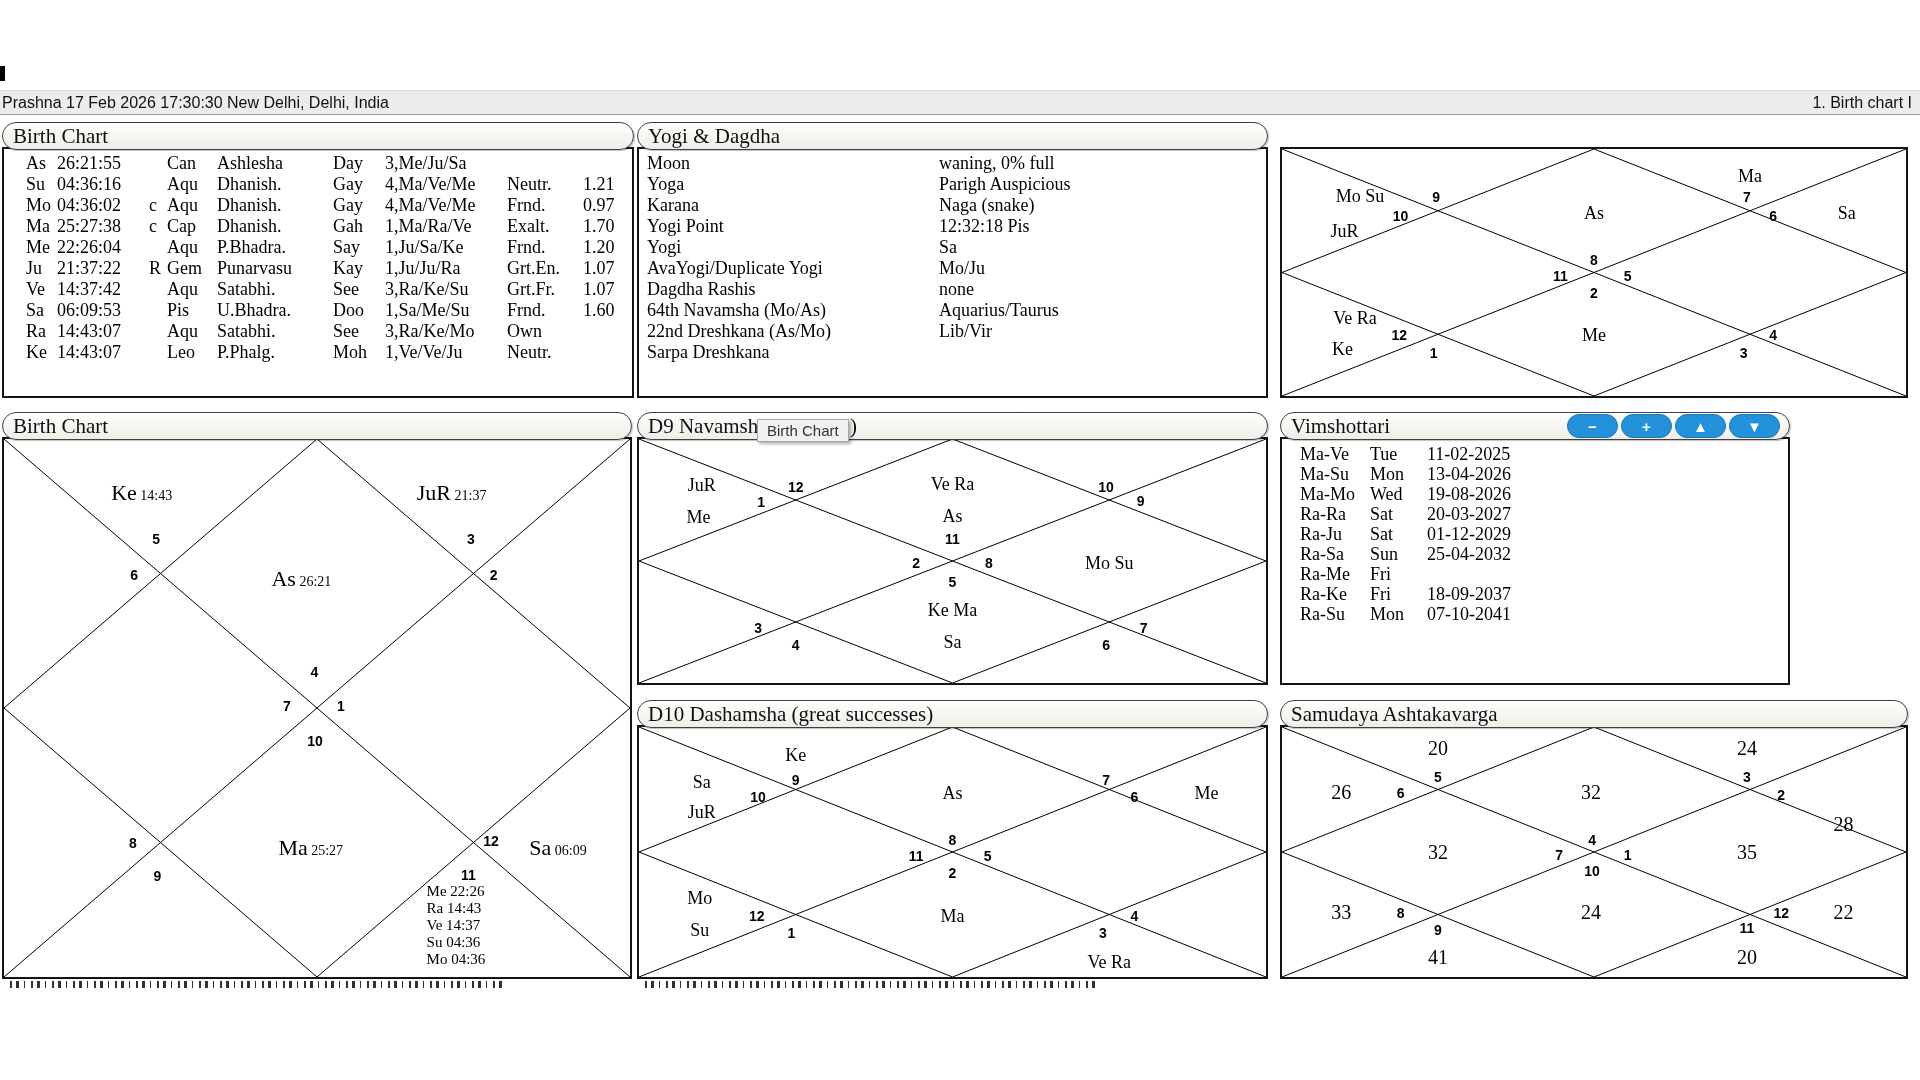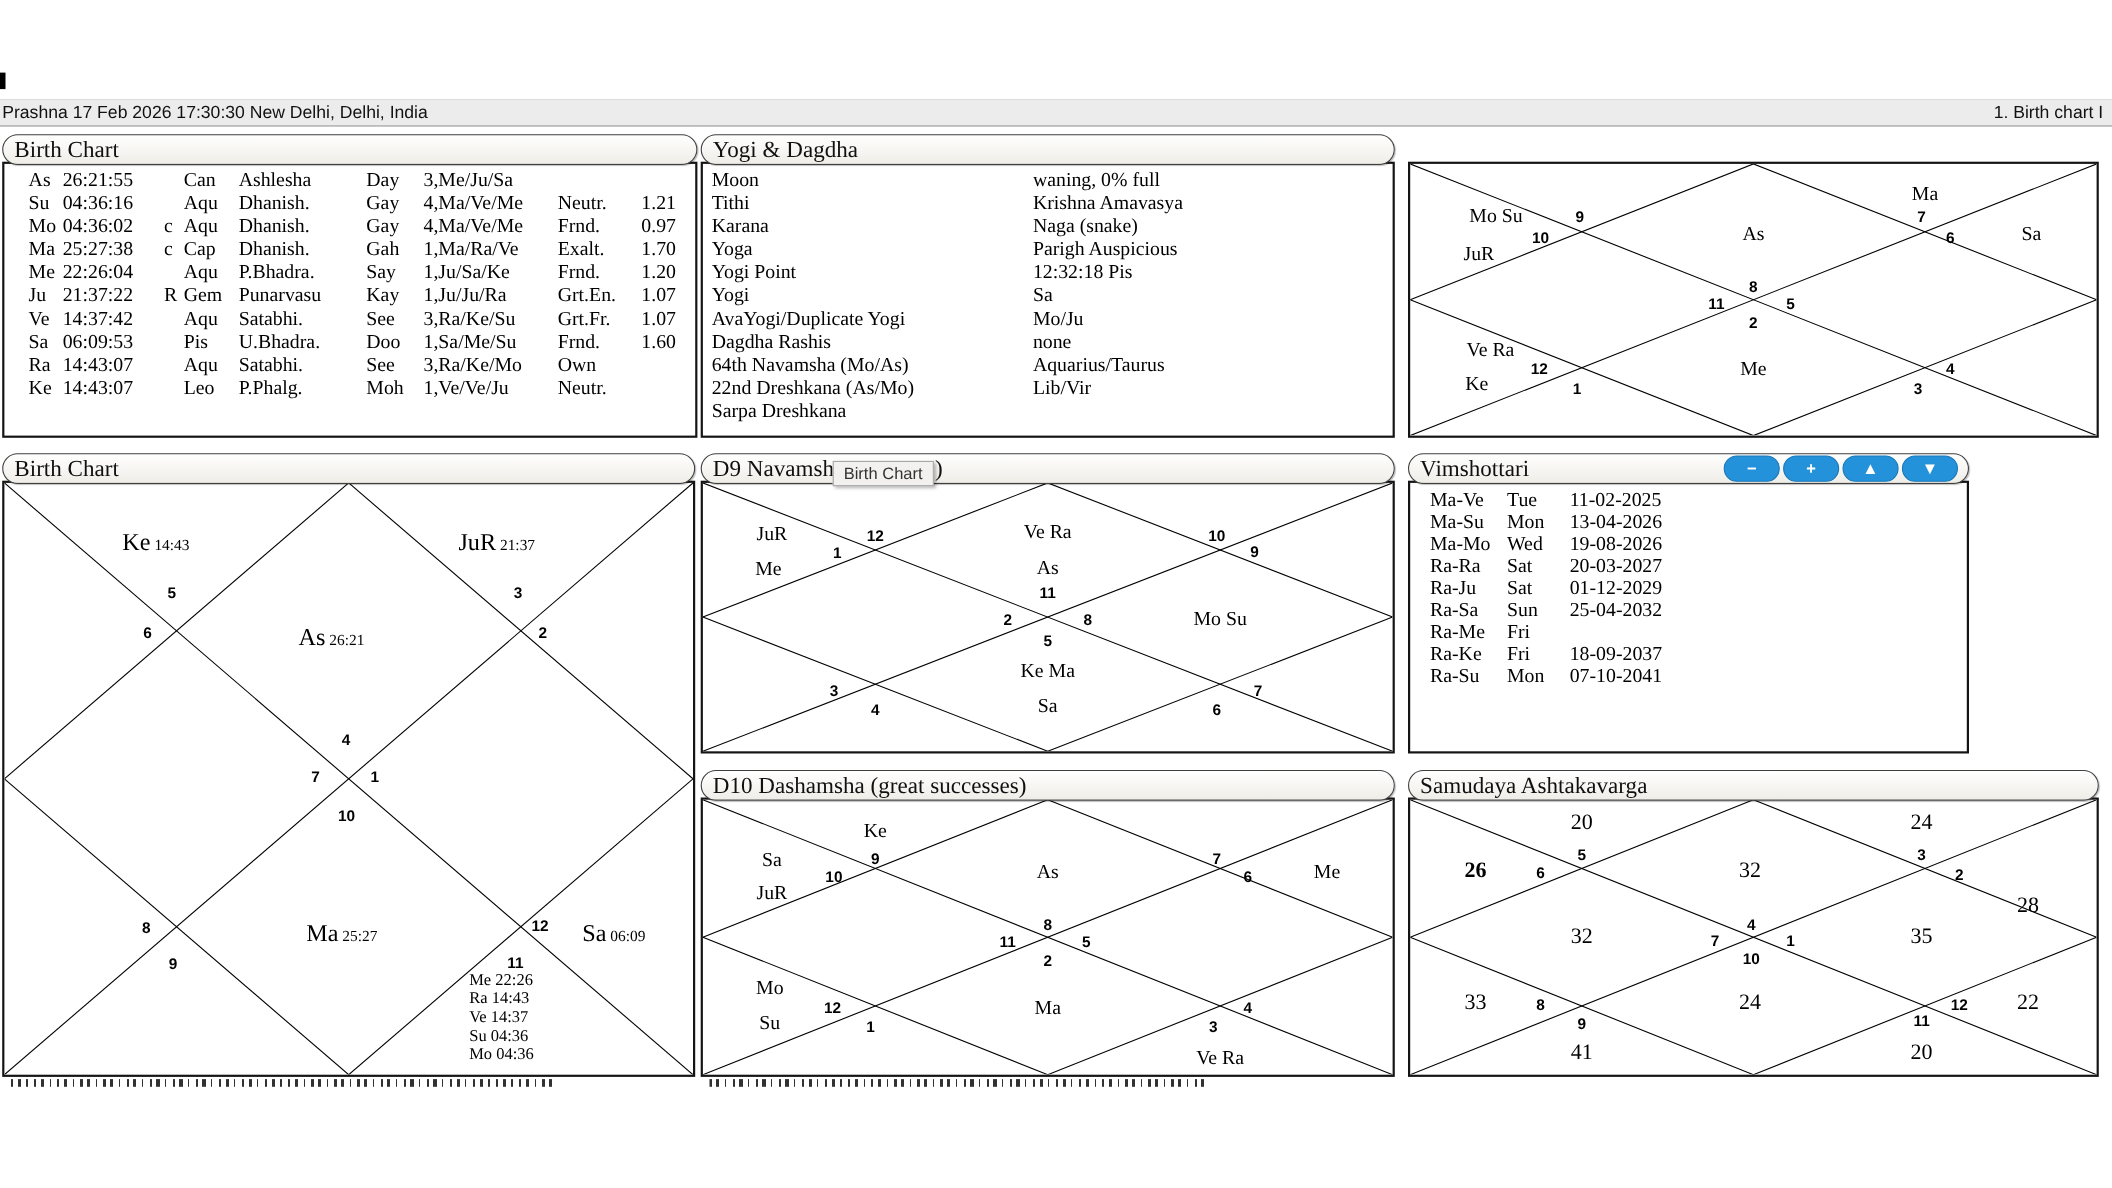--- a/index.html
+++ b/index.html
@@ -178,30 +178,26 @@
 
 <div class="panel" style="left:637px;top:122px;width:631px;height:276px">
   <div class="ptitle"><span>Yogi &amp; Dagdha</span></div>
   <div class="pbox">
     <div class="ytable" id="yogi-rows">
         <div class="yrow">
           <span>Moon</span>
           <span>waning, 0% full</span>
         </div>
         <div class="yrow">
-          <span>Tithi</span>
-          <span>Krishna Amavasya</span>
+          <span>Yoga</span>
+          <span>Parigh Auspicious</span>
         </div>
         <div class="yrow">
           <span>Karana</span>
           <span>Naga (snake)</span>
-        </div>
-        <div class="yrow">
-          <span>Yoga</span>
-          <span>Parigh Auspicious</span>
         </div>
         <div class="yrow">
           <span>Yogi Point</span>
           <span>12:32:18 Pis</span>
         </div>
         <div class="yrow">
           <span>Yogi</span>
           <span>Sa</span>
         </div>
         <div class="yrow">
@@ -444,21 +440,21 @@
         <svg viewBox="0 0 100 100" preserveAspectRatio="none" class="nlines">
           <line x1="0" y1="0" x2="100" y2="100" stroke="#000" stroke-width="1" vector-effect="non-scaling-stroke"></line>
           <line x1="100" y1="0" x2="0" y2="100" stroke="#000" stroke-width="1" vector-effect="non-scaling-stroke"></line>
           <line x1="50" y1="0" x2="0" y2="50" stroke="#000" stroke-width="1" vector-effect="non-scaling-stroke"></line>
           <line x1="0" y1="50" x2="50" y2="100" stroke="#000" stroke-width="1" vector-effect="non-scaling-stroke"></line>
           <line x1="50" y1="100" x2="100" y2="50" stroke="#000" stroke-width="1" vector-effect="non-scaling-stroke"></line>
           <line x1="100" y1="50" x2="50" y2="0" stroke="#000" stroke-width="1" vector-effect="non-scaling-stroke"></line>
         </svg>
         <span class="citem cs" style="left: 25%; top: 8.5%;">20</span>
         <span class="citem cs" style="left: 74.5%; top: 8.5%;">24</span>
-        <span class="citem cs" style="left: 9.5%; top: 26%; font-weight: bold;">26</span>
+        <span class="citem cs" style="left: 9.5%; top: 26%;">26</span>
         <span class="citem ch" style="left: 19%; top: 26.5%;">6</span>
         <span class="citem ch" style="left: 25%; top: 20%;">5</span>
         <span class="citem cs" style="left: 49.5%; top: 26%;">32</span>
         <span class="citem ch" style="left: 74.5%; top: 20%;">3</span>
         <span class="citem ch" style="left: 80%; top: 27%;">2</span>
         <span class="citem cs" style="left: 90%; top: 26%; margin-top: 32px;">28</span>
         <span class="citem cs" style="left: 25%; top: 50%;">32</span>
         <span class="citem ch" style="left: 49.7%; top: 45%;">4</span>
         <span class="citem ch" style="left: 44.4%; top: 51%;">7</span>
         <span class="citem ch" style="left: 55.4%; top: 51%;">1</span>

